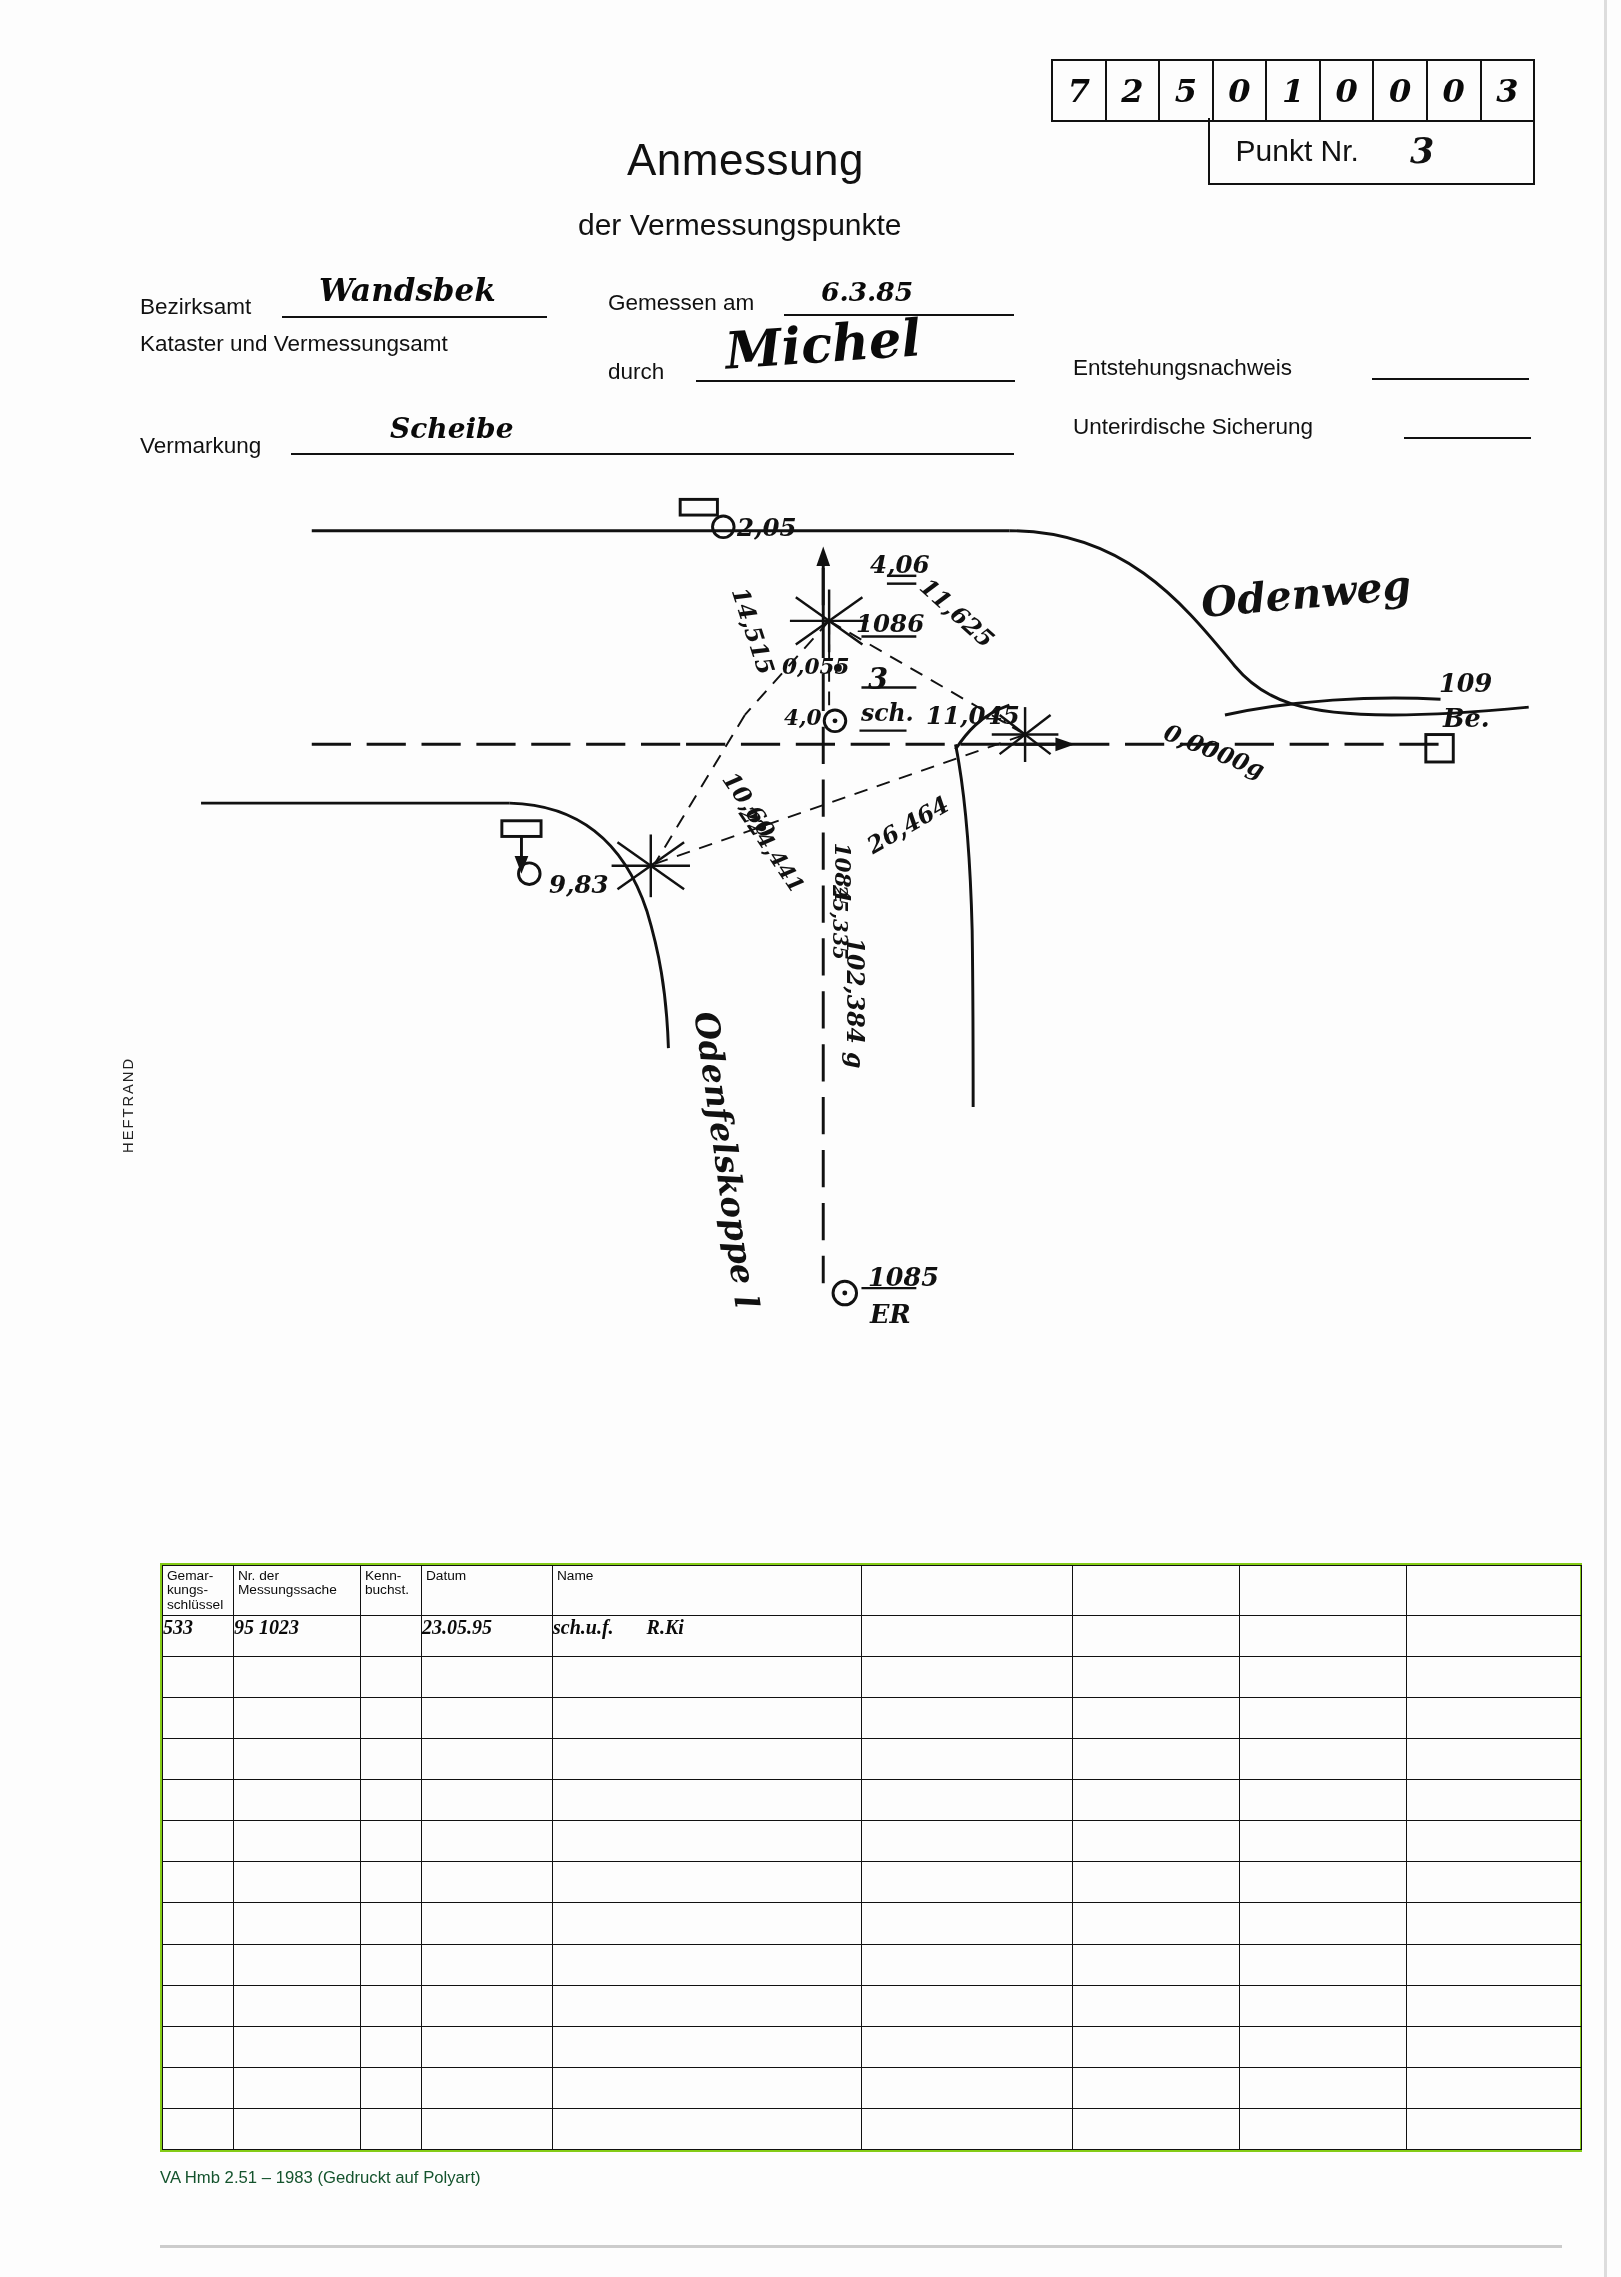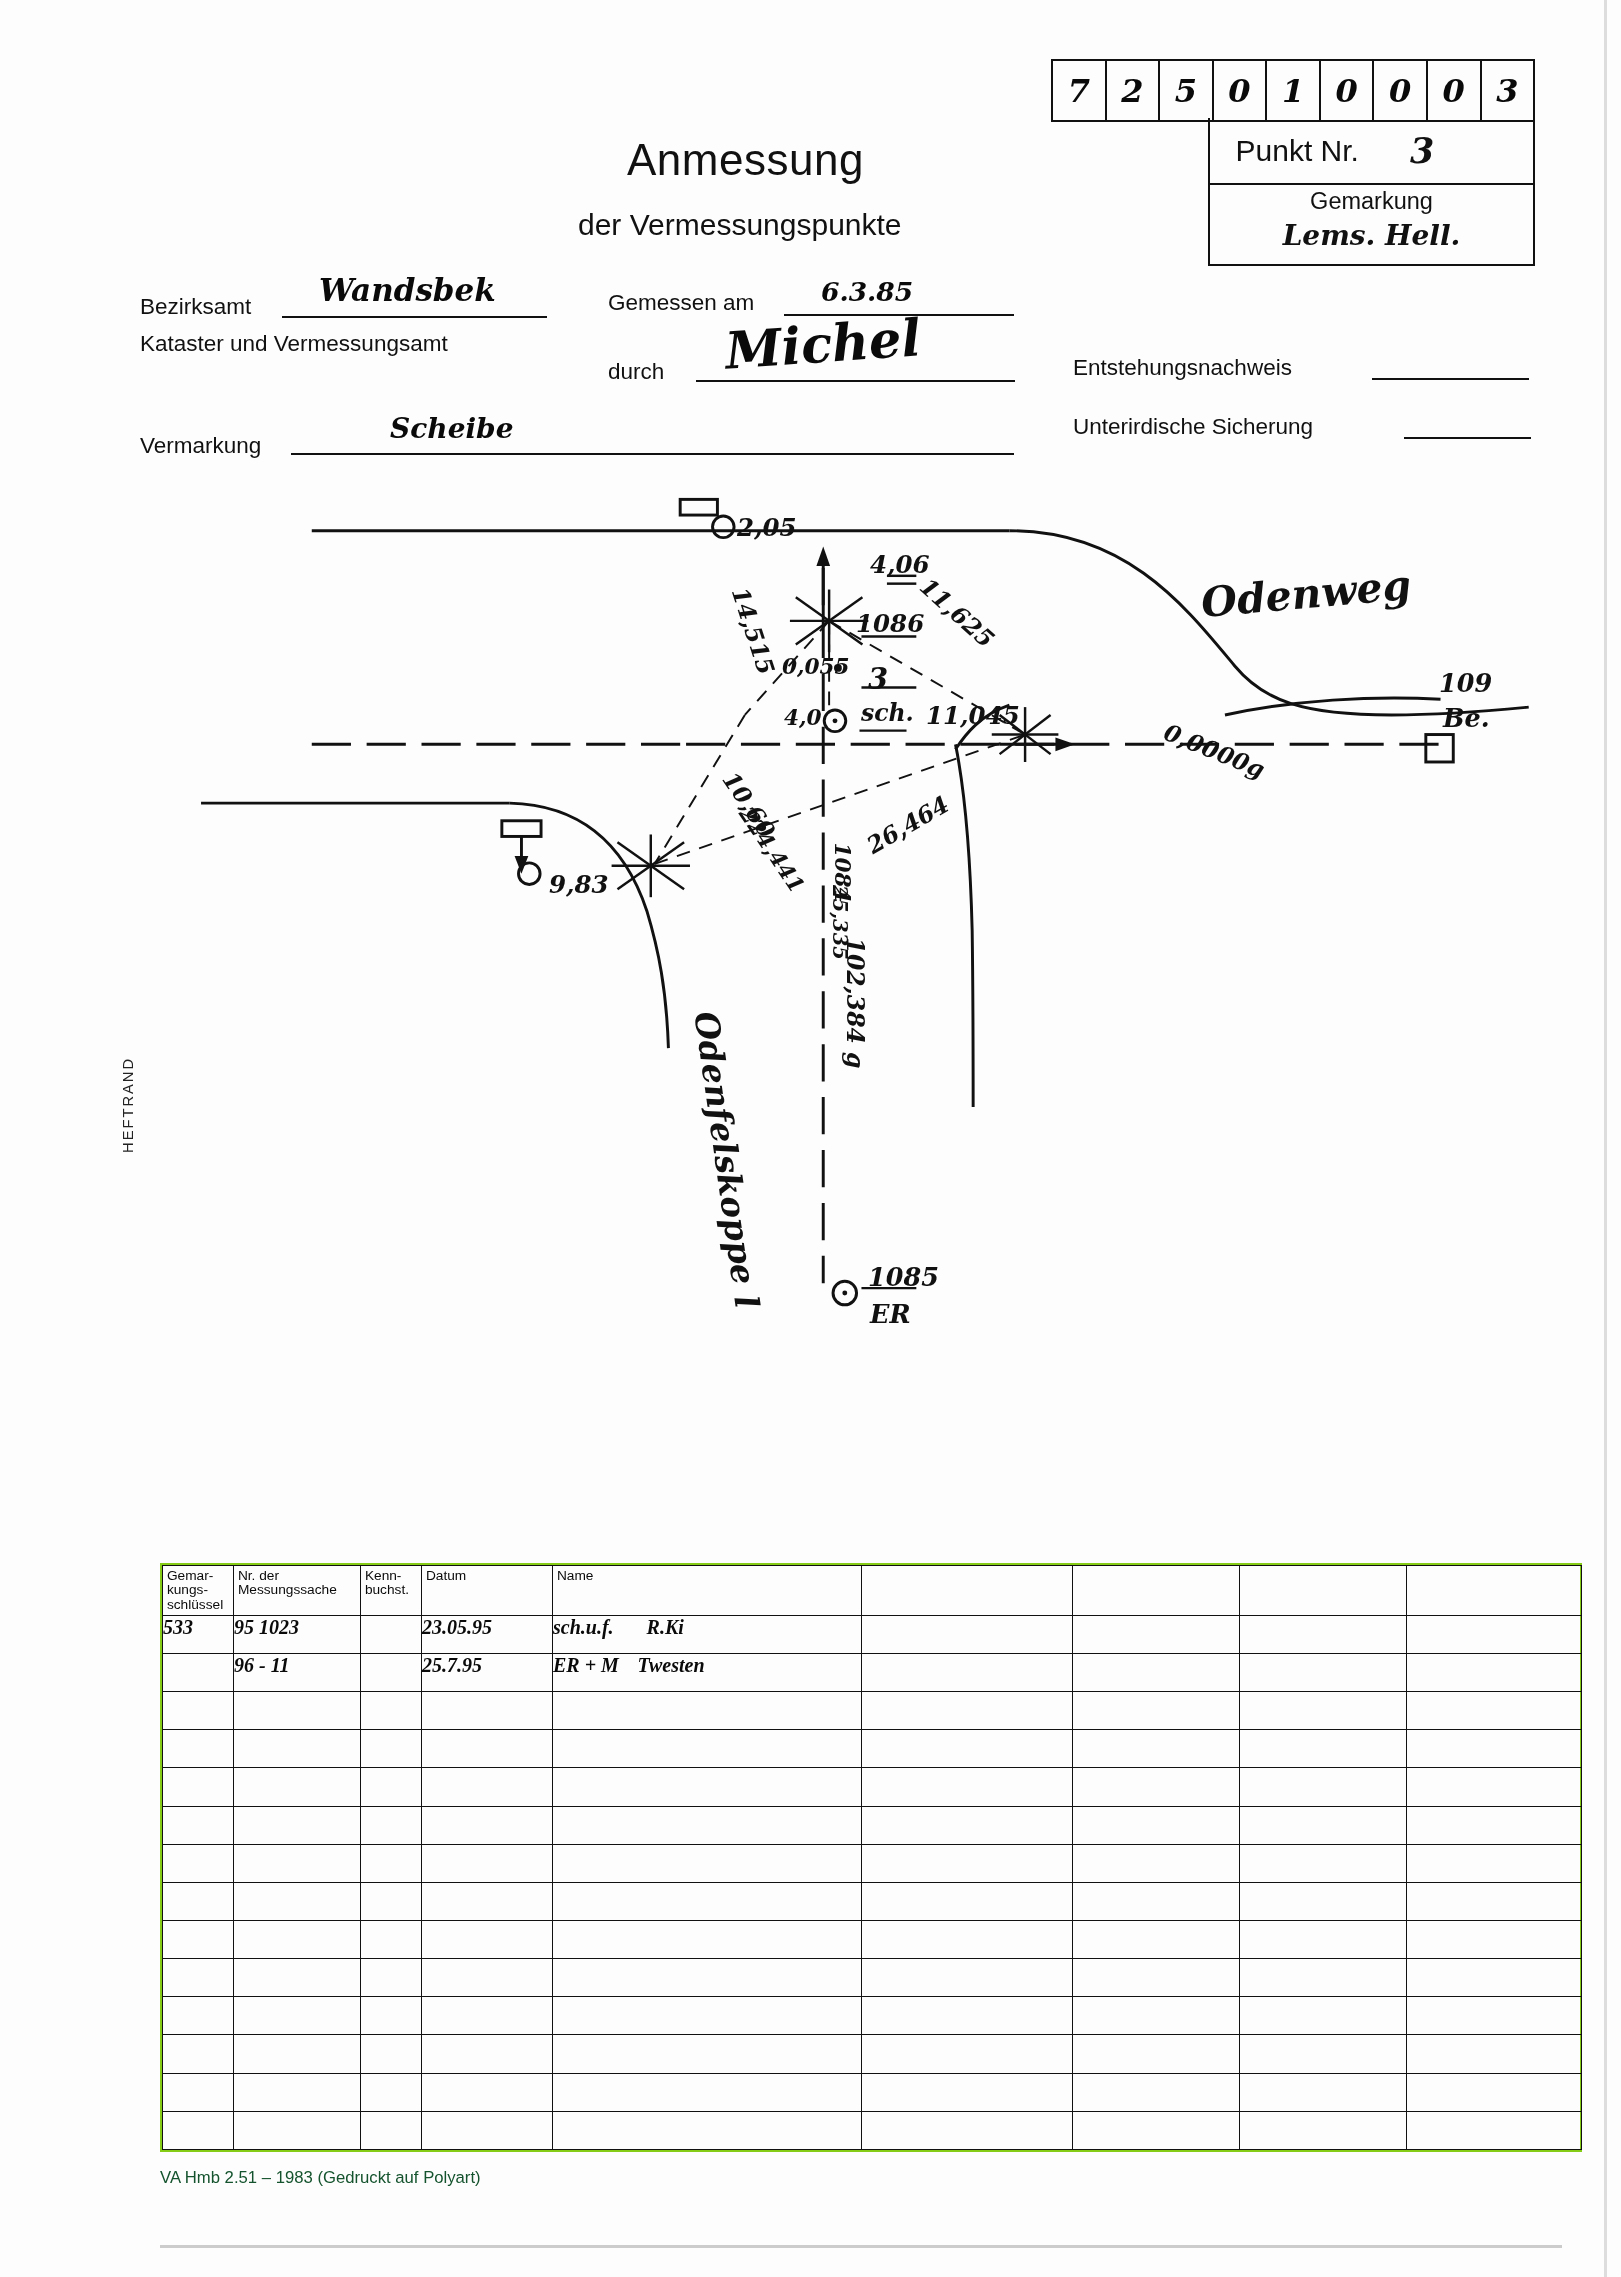--- a/index.html
+++ b/index.html
@@ -227,24 +227,20 @@
     <div class="cell">0</div>
     <div class="cell">0</div>
     <div class="cell">3</div>
   </div>
 
   <div id="punkt-box">
     <span class="lbl print">Punkt Nr.</span>
     <span class="val hand">3</span>
   </div>
 
-  <div id="gemarkung-box">
-    <div class="lbl print">Gemarkung</div>
-    <div class="val hand">Lems. Hell.</div>
-  </div>
 
   <div id="title-main" class="print">Anmessung</div>
   <div id="title-sub" class="print">der Vermessungspunkte</div>
 
   <div class="flabel print" style="left:140px; top:294px;">Bezirksamt</div>
   <div class="fline" style="left:282px; top:316px; width:265px;"></div>
   <div class="fhand" style="left:319px; top:272px; font-size:31px;">Wandsbek</div>
 
   <div class="flabel print" style="left:140px; top:331px;">Kataster und Vermessungsamt</div>
 
@@ -443,34 +439,20 @@
           <td class="hand-cell">
             <span>sch.u.f.</span>
             <span style="margin-left:28px;">R.Ki</span>
           </td>
           <td></td>
           <td></td>
           <td></td>
           <td></td>
         </tr>
         <tr>
-          <td class="hand-cell"></td>
-          <td class="hand-cell">96 - 11</td>
-          <td class="hand-cell"></td>
-          <td class="hand-cell">25.7.95</td>
-          <td class="hand-cell">
-            <span>ER + M</span>
-            <span style="margin-left:13.7px;">Twesten</span>
-          </td>
-          <td></td>
-          <td></td>
-          <td></td>
-          <td></td>
-        </tr>
-        <tr>
             <td></td>
             <td></td>
             <td></td>
             <td></td>
             <td></td>
             <td></td>
             <td></td>
             <td></td>
             <td></td>
           </tr>

